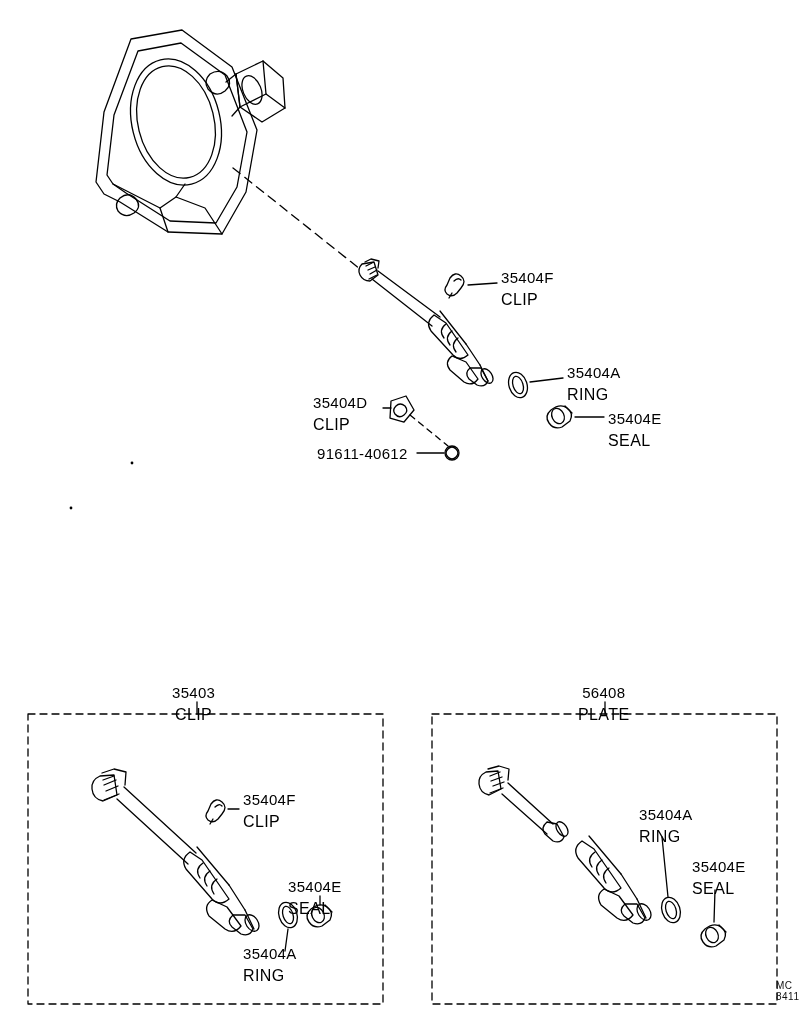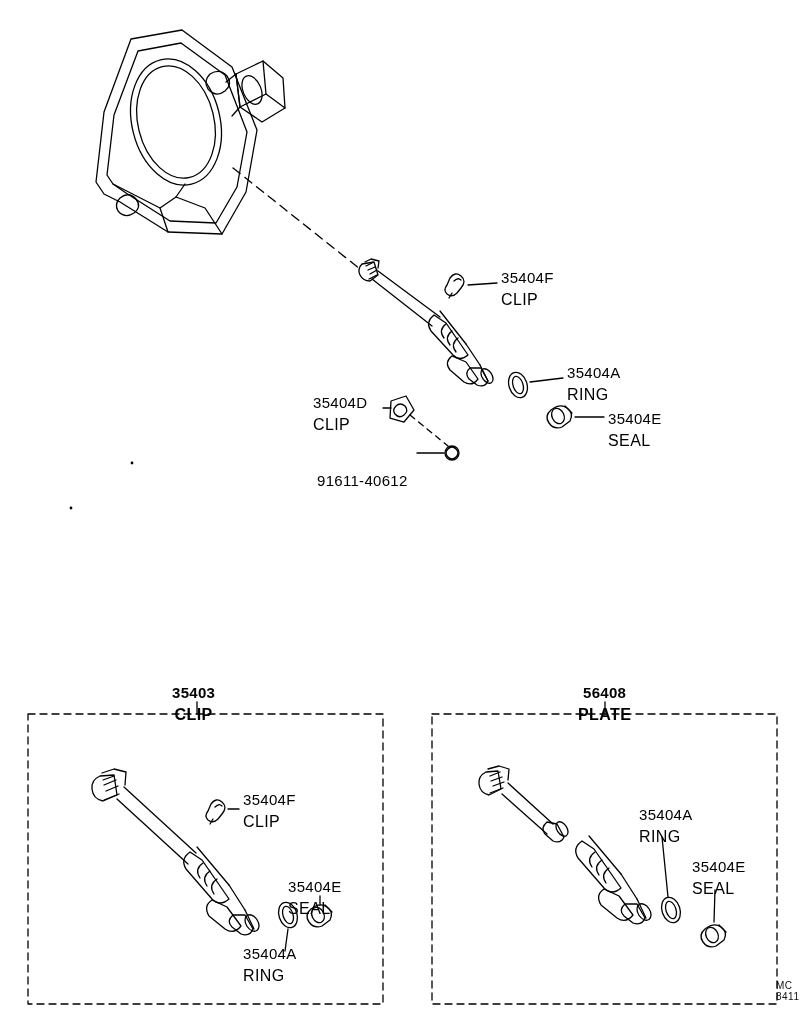--- a/index.html
+++ b/index.html
@@ -36,21 +36,21 @@
     display: block;
     font-size: 15px;
     letter-spacing: 0.3px;
   }
   .label .sub {
     display: block;
     font-size: 16px;
     letter-spacing: 0.4px;
     margin-top: 7px;
   }
-  .label.center { text-align: center; font-weight: bold; }
+  .label.center { text-align: center; }
   .watermark {
     position: absolute;
     font-size: 10px;
     letter-spacing: 0.5px;
     color: #111;
     padding-left: 36px;
   }
 </style>
 </head>
 <body>
@@ -258,21 +258,21 @@
   <div class="label" style="left:608px; top:399px;">
     <span class="code">35404E</span>
     <span class="sub">SEAL</span>
   </div>
 
   <div class="label" style="left:313px; top:383px;">
     <span class="code">35404D</span>
     <span class="sub">CLIP</span>
   </div>
 
-  <div class="label" style="left:317px; top:434px;margin-top:27px;">
+  <div class="label" style="left:317px; top:434px;">
     <span class="code">91611-40612</span>
   </div>
 
   <div class="label center" style="left:172px; top:673px;">
     <span class="code">35403</span>
     <span class="sub">CLIP</span>
   </div>
 
   <div class="label" style="left:243px; top:780px;">
     <span class="code">35404F</span>

